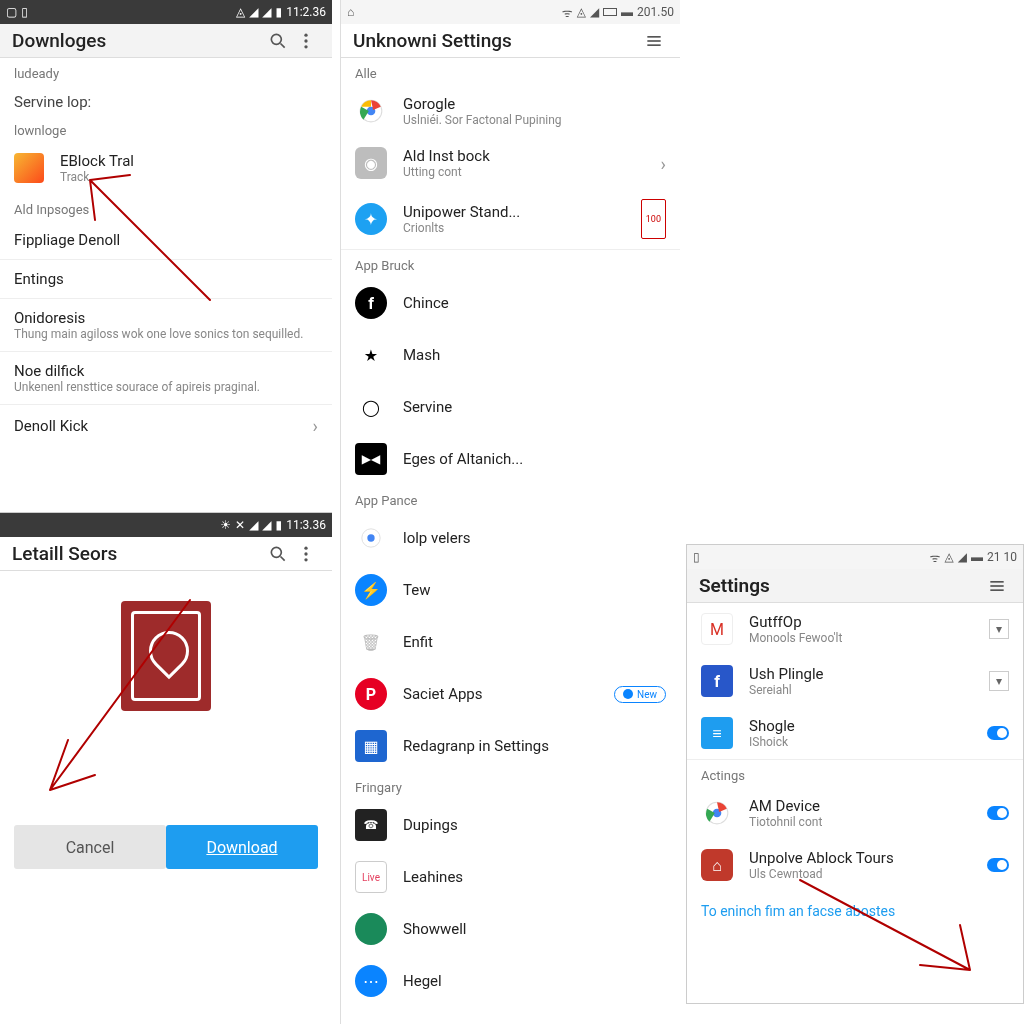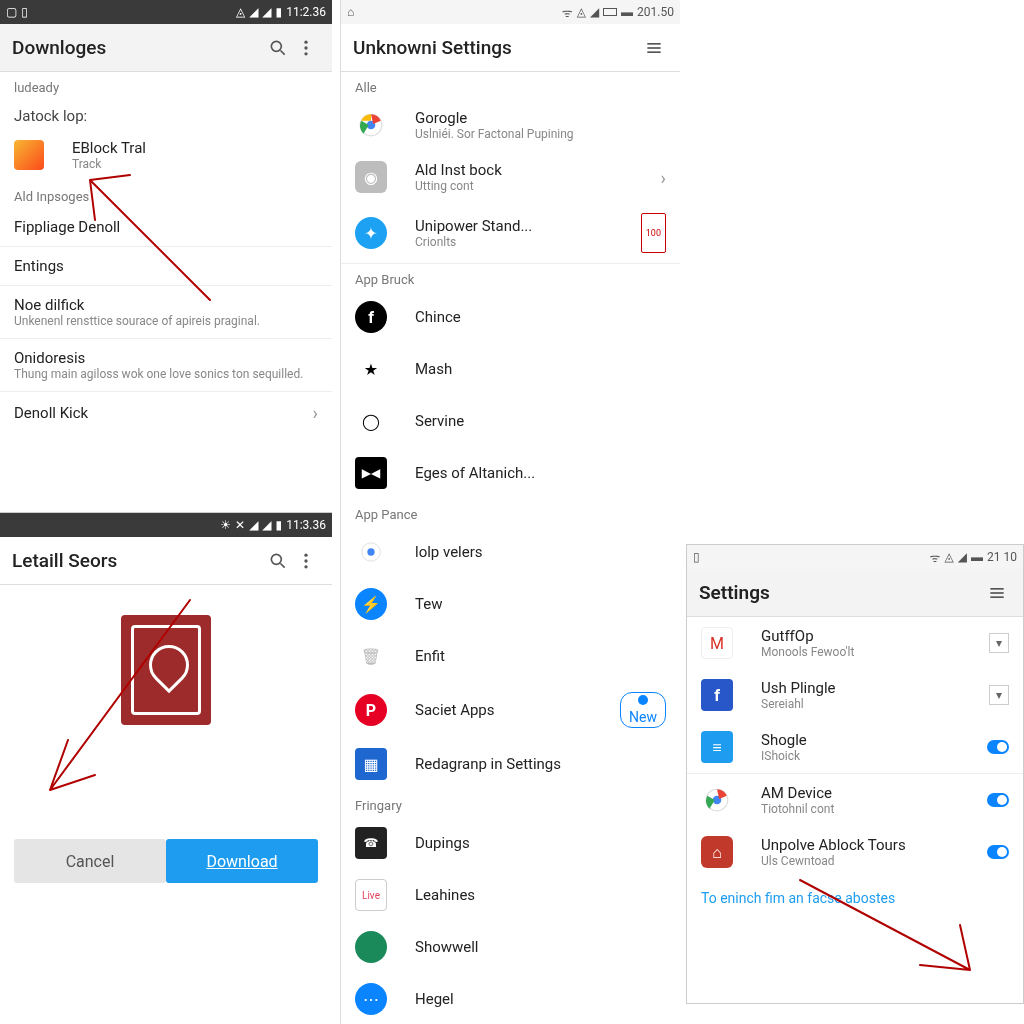--- a/index.html
+++ b/index.html
@@ -2,35 +2,35 @@
 <html><head>
 <meta charset="utf-8">
 <style>
   * { box-sizing: border-box; margin: 0; padding: 0; font-family: Roboto, Arial, sans-serif; }
   body { width: 1024px; height: 1024px; background: #fff; position: relative; overflow: hidden; }
   .phone { position: absolute; background: #fff; border: 1px solid #ccc; }
   .statusbar { height: 24px; background: #3a3a3a; color: #fff; display: flex; align-items: center; justify-content: space-between; padding: 0 6px; font-size: 12px; }
   .statusbar.light { background: #f5f5f5; color: #555; }
   .sb-left, .sb-right { display: flex; align-items: center; gap: 4px; }
   .sb-icon { display:inline-block; }
-  .appbar { height: 48px; background: #fff; border-bottom: 1px solid #ddd; display: flex; align-items: center; padding: 0 12px; }
+  .appbar { height: 34px; background: #fff; border-bottom: 1px solid #ddd; display: flex; align-items: center; padding: 0 12px; }
   .appbar.grey { background: #f3f3f3; }
   .appbar-title { font-size: 19px; font-weight: 500; color: #222; flex: 1; }
   .appbar-icon { width: 28px; height: 28px; display:flex; align-items:center; justify-content:center; color:#555; }
   .section-label { font-size: 13px; color: #777; padding: 8px 14px 4px; }
   .list { }
-  .row { display:flex; align-items:center; padding: 10px 14px; gap: 28px; justify-content: space-between; }
+  .row { display:flex; align-items:center; padding: 10px 14px; gap: 16px; justify-content: space-between; }
   .row.border { border-bottom: 1px solid #eee; }
   .row .ico { width: 32px; height: 32px; flex: 0 0 32px; display:flex; align-items:center; justify-content:center; border-radius: 4px; font-size: 16px; }
   .row .txt { flex:1; min-width:0; }
   .row .title { font-size: 15px; color:#222; white-space:nowrap; overflow:hidden; text-overflow:ellipsis; }
   .row .sub { font-size: 12px; color:#888; }
   .chevron { color:#999; font-size:18px; }
   .badge-red { background:#fff; border:1px solid #c00; color:#c00; font-size:9px; padding:14px 4px; border-radius:2px; }
-  .pill { border:1px solid #0a84ff; border-radius:12px; padding:2px 8px; font-size:14px; color:#0a84ff; display:flex; align-items:center; gap:4px;flex-direction:column;}
+  .pill { border:1px solid #0a84ff; border-radius:12px; padding:2px 8px; font-size:10px; color:#0a84ff; display:flex; align-items:center; gap:4px;}
   .pill .dot{width:10px;height:10px;border-radius:50%;background:#0a84ff;}
   .dropdown-caret { color:#666; font-size:12px; }
   .arrow { position:absolute; pointer-events:none; }
   .btnrow { display:flex; padding: 14px; }
   .btn { flex:1; height:44px; display:flex; align-items:center; justify-content:center; font-size:16px; border-radius:3px; }
   .btn.grey { background:#e5e5e5; color:#555; }
   .btn.blue { background:#1e9df0; color:#fff;text-decoration:underline; }
   .centerimg { display:flex; align-items:center; justify-content:center; padding: 30px 0 10px; }
   .docicon { width:90px; height:110px; background:#9e2b2b; border-radius:4px; position:relative; }
   .docicon:before{content:"";position:absolute;top:10px;left:10px;right:10px;bottom:10px;border:3px solid #fff;border-radius:4px;}
@@ -68,21 +68,22 @@
     </div>
     <div class="appbar-icon">
       <svg width="20" height="20" viewBox="0 0 24 24">
           <circle cx="12" cy="5" r="2" fill="#555"></circle>
           <circle cx="12" cy="12" r="2" fill="#555"></circle>
           <circle cx="12" cy="19" r="2" fill="#555"></circle>
         </svg>
     </div>
   </div>
   <div class="section-label">ludeady</div>
-  <div class="section-label" style="color:#444;font-size:15px;">Jatock lop:</div>
+  <div class="section-label" style="color:#444;font-size:15px;">Servine lop:</div>
+  <div class="section-label">lownloge</div>
   <div class="row">
     <div class="thumb"></div>
     <div class="txt">
       <div class="title">EBlock Tral</div>
       <div class="sub">Track</div>
     </div>
   </div>
   <div class="section-label">Ald Inpsoges</div>
   <div class="list">
     <div class="row border">
@@ -90,28 +91,28 @@
           <div class="title">Fippliage Denoll</div>
         </div>
       </div>
     <div class="row border">
         <div class="txt">
           <div class="title">Entings</div>
         </div>
       </div>
     <div class="row border">
         <div class="txt">
+          <div class="title">Onidoresis</div>
+          <div class="sub">Thung main agiloss wok one love sonics ton sequilled.</div>
+        </div>
+      </div>
+    <div class="row border">
+        <div class="txt">
           <div class="title">Noe dilfick</div>
           <div class="sub">Unkenenl rensttice sourace of apireis praginal.</div>
-        </div>
-      </div>
-    <div class="row border">
-        <div class="txt">
-          <div class="title">Onidoresis</div>
-          <div class="sub">Thung main agiloss wok one love sonics ton sequilled.</div>
         </div>
       </div>
     <div class="row">
         <div class="txt">
           <div class="title">Denoll Kick</div>
         </div>
         <span class="chevron">›</span>
       </div>
   </div>
 </div>
@@ -348,20 +349,21 @@
   </div>
   <div class="row border">
     <div class="ico" style="background:#1e9df0;color:#fff;">≡</div>
     <div class="txt">
         <div class="title">Shogle</div>
         <div class="sub">IShoick</div>
       </div>
     <div class="mini-toggle"></div>
   </div>
 
+  <div class="section-label">Actings</div>
   <div class="row">
     <div class="ico">
         <svg width="26" height="26" viewBox="0 0 24 24">
           <circle cx="12" cy="12" r="10" fill="#fff" stroke="#ddd"></circle>
           <circle cx="12" cy="12" r="4" fill="#4285f4"></circle>
           <path d="M12 2 A10 10 0 0 1 21 8 L14 11 Z" fill="#ea4335"></path>
           <path d="M5 20 A10 10 0 0 1 3 8 L10 12 Z" fill="#34a853"></path>
         </svg>
       </div>
     <div class="txt">

